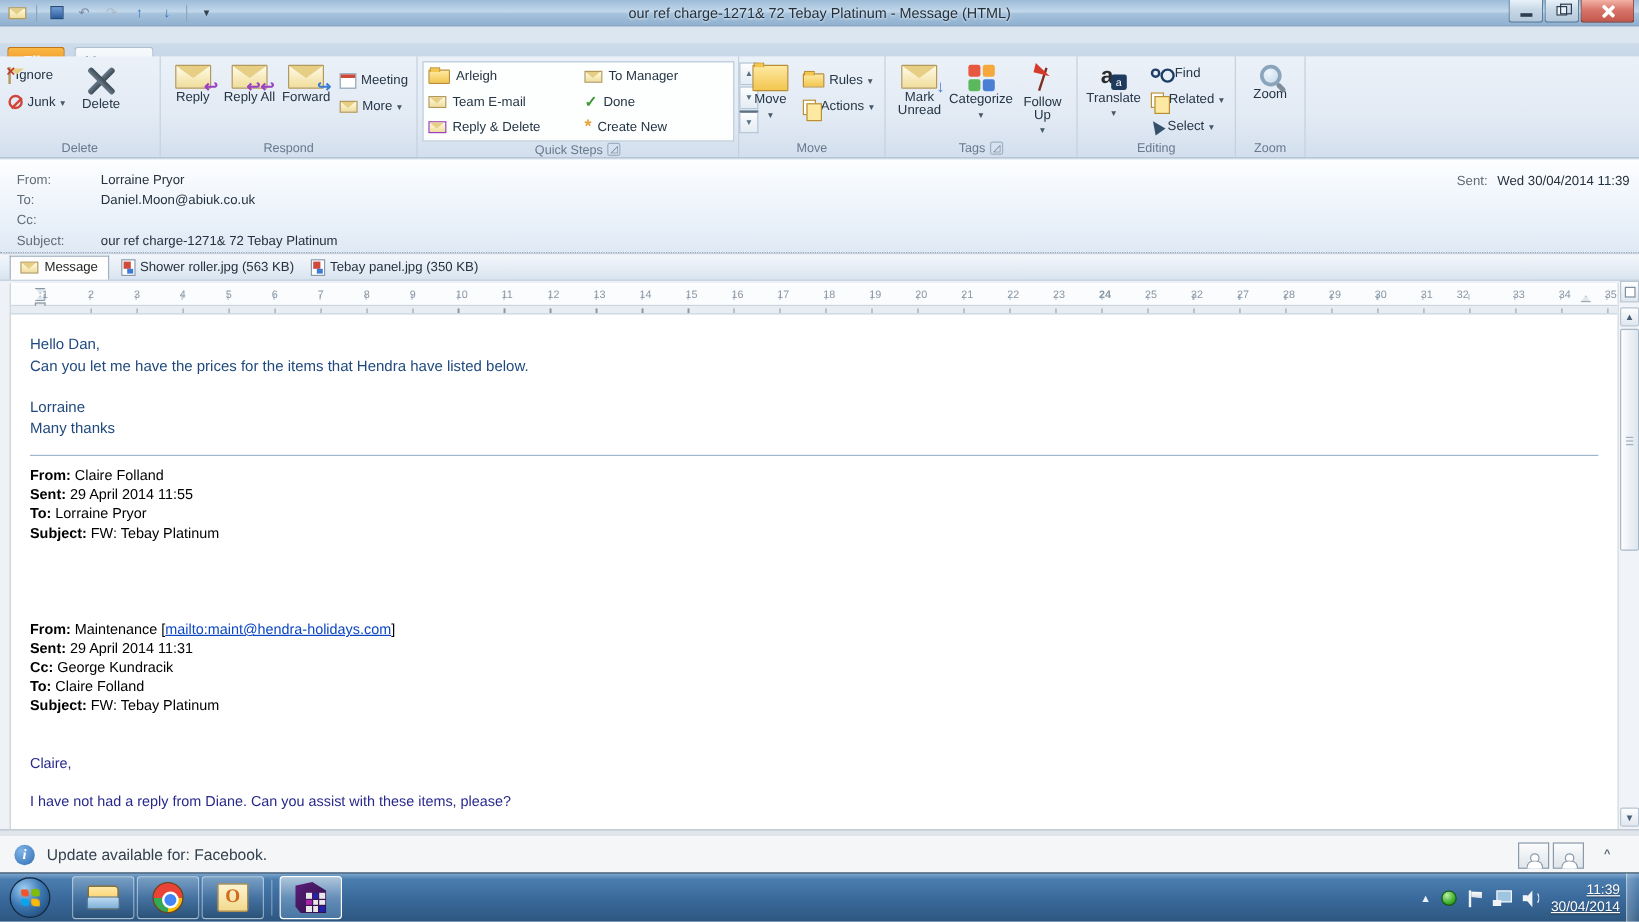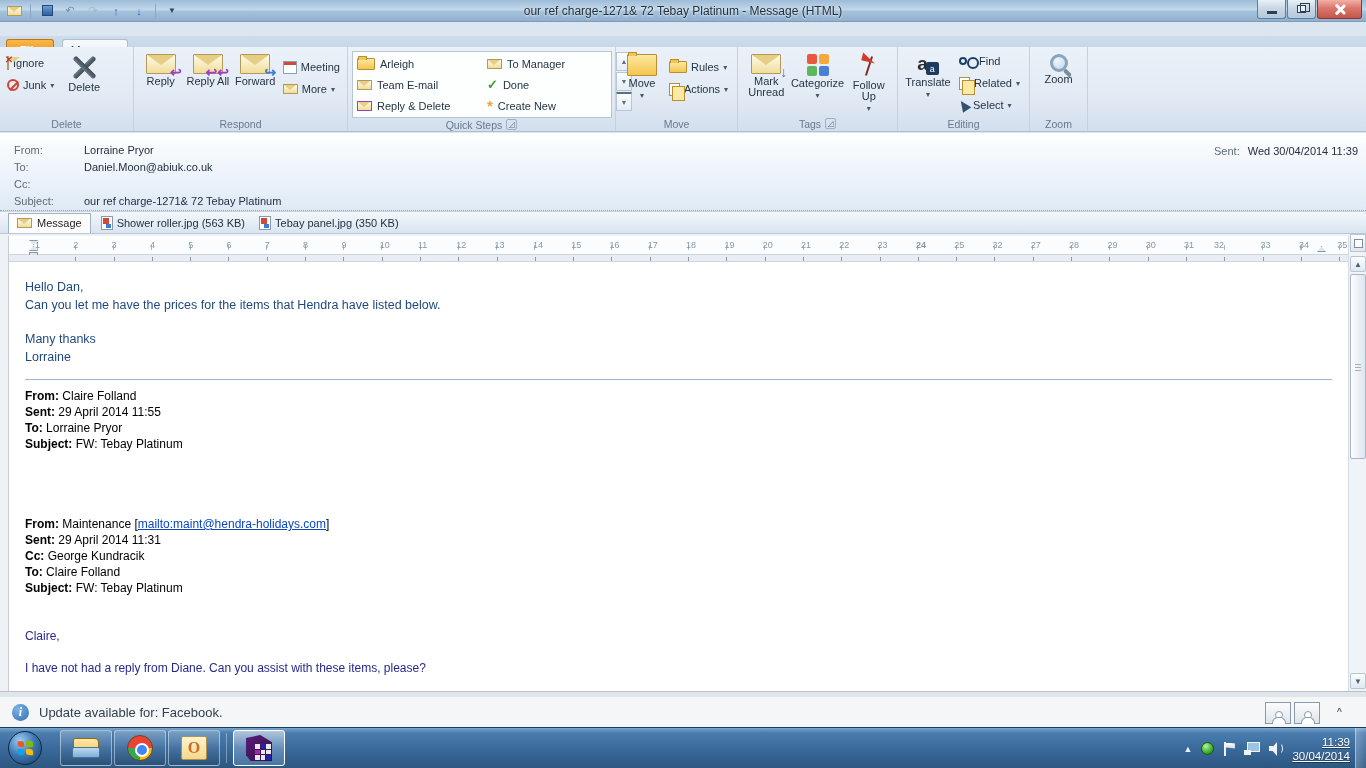--- a/index.html
+++ b/index.html
@@ -527,22 +527,22 @@
         <span class="indent-hang"></span>
         <span class="indent-box"></span>
         <span class="indent-right"></span>
       </div>
       <div class="ruler2"></div>
 
       <div class="textpane">
         <div class="m1">Hello Dan,</div>
         <div class="m1">Can you let me have the prices for the items that Hendra have listed below.</div>
         <div class="m1 gap16"></div>
+        <div class="m1">Lorraine</div>
         <div class="m1">Many thanks</div>
-        <div class="m1">Lorraine</div>
 
         <div class="sep"></div>
 
         <div class="qh">
           <b>From:</b> <span>Claire Folland</span></div>
         <div class="qh">
           <b>Sent:</b> <span>29 April 2014 11:55</span></div>
         <div class="qh">
           <b>To:</b> <span>Lorraine Pryor</span></div>
         <div class="qh">

